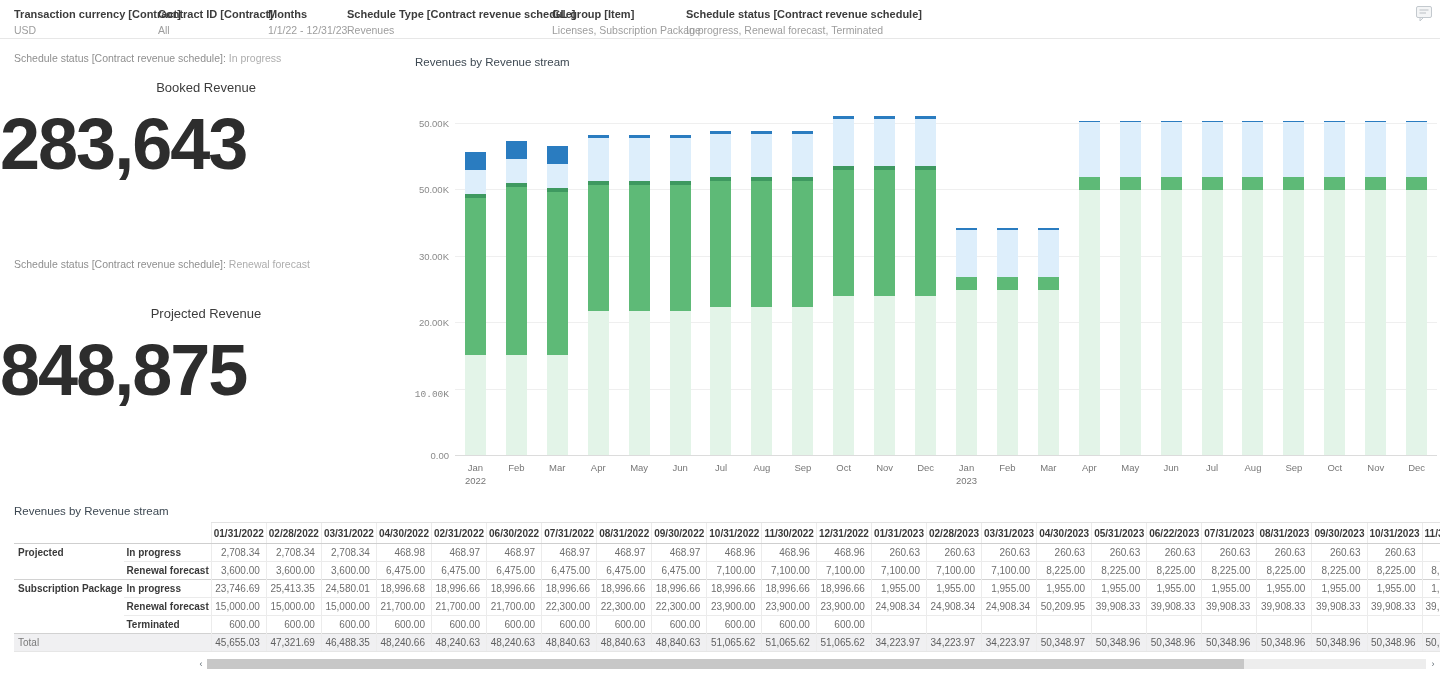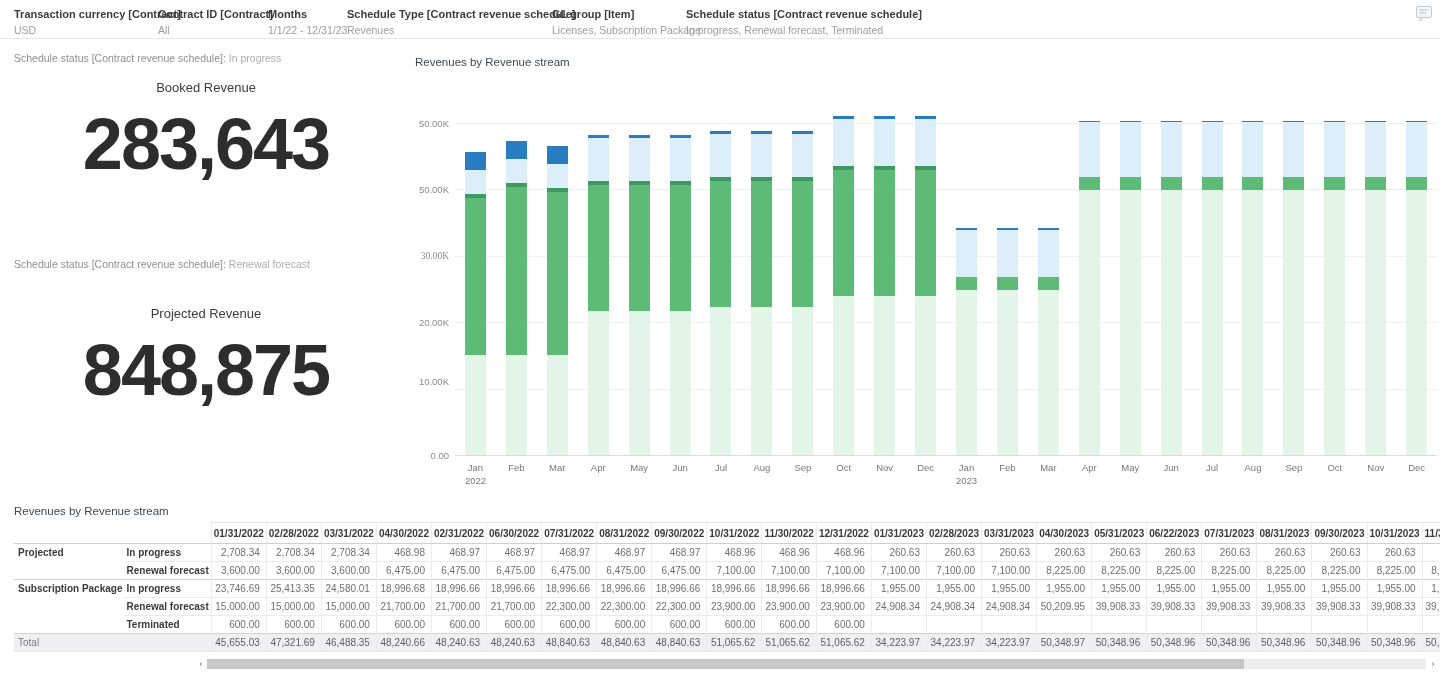--- a/index.html
+++ b/index.html
@@ -11,21 +11,21 @@
   .filter-bar { position:absolute; left:0; top:0; width:1440px; height:39px; border-bottom:1px solid #e7e7e7; background:#fff; }
   .filter-item { position:absolute; top:8px; cursor:pointer; }
   .filter-label { font-size:11px; font-weight:700; color:#3c3c3c; letter-spacing:0; }
   .filter-value { font-size:10.5px; color:#9d9d9d; margin-top:4px; }
   .comment-icon { position:absolute; right:6px; top:5px; width:20px; height:18px; cursor:pointer; }
 
   
   .kpi-context { position:absolute; left:14px; font-size:10.5px; color:#8f8f8f; }
   .kpi-context .ctx-val { color:#adadad; }
   .kpi-title { position:absolute; left:0; width:412px; text-align:center; font-size:13px; color:#3c3c3c; }
-  .kpi-value { position:absolute; left:0; width:412px; text-align:center; font-size:72px; font-weight:700; color:#2d2d2d; letter-spacing:-2px; line-height:1; }
+  .kpi-value { position:absolute; left:0; width:412px; font-size:72px; font-weight:700; color:#2d2d2d; letter-spacing:-2px; line-height:1; }
 
   
   .chart { position:absolute; left:413px; top:52px; width:1027px; height:450px; }
   .chart-title { position:absolute; left:2px; top:4px; font-size:11.5px; color:#3d4852; }
   .grid-line { position:absolute; left:42px; width:982px; height:1px; background:#efefef; }
   .grid-line.zero { background:#dcdcdc; }
   .y-tick { position:absolute; left:0; width:36px; text-align:right; font-size:9.5px; color:#8a8a8a; }
   .bars { position:absolute; left:42px; width:982px; bottom:47px; height:360px; display:flex; align-items:flex-end; }
   .bar-slot { flex:1 1 0; display:flex; justify-content:center; align-items:flex-end; height:100%; }
   .bar { width:21px; display:flex; flex-direction:column-reverse; cursor:pointer; }
@@ -108,23 +108,23 @@
     <span>Schedule status [Contract revenue schedule]:</span>
     <span class="ctx-val"> </span><span class="ctx-val">Renewal forecast</span>
   </div>
   <div class="kpi-title" style="top:306px">Projected Revenue</div>
   <div class="kpi-value" style="top:334px">848,875</div>
 
   <div class="chart">
     <div class="chart-title">Revenues by Revenue stream</div>
     <div>
         <div class="y-tick" style="top: 398px;">0.00</div>
-        <div class="y-tick" style="top: 324px;">10.00K</div>
+        <div class="y-tick" style="top: 337px; font-family: Liberation Mono, monospace;">10.00K</div>
         <div class="y-tick" style="top: 265.2px;">20.00K</div>
-        <div class="y-tick" style="top: 198.8px; font-family: Liberation Serif, serif;">30.00K</div>
+        <div class="y-tick" style="top: 198.8px;">30.00K</div>
         <div class="y-tick" style="top: 132.4px;">50.00K</div>
         <div class="y-tick" style="top: 66px;">50.00K</div>
       </div>
       <div class="grid-line" style="top: 71px;"></div>
       <div class="grid-line" style="top: 137.4px;"></div>
       <div class="grid-line" style="top: 203.8px;"></div>
       <div class="grid-line" style="top: 270.2px;"></div>
       <div class="grid-line" style="top: 336.6px;"></div>
       <div class="grid-line zero" style="top: 403px;"></div>
     <div class="bars">

